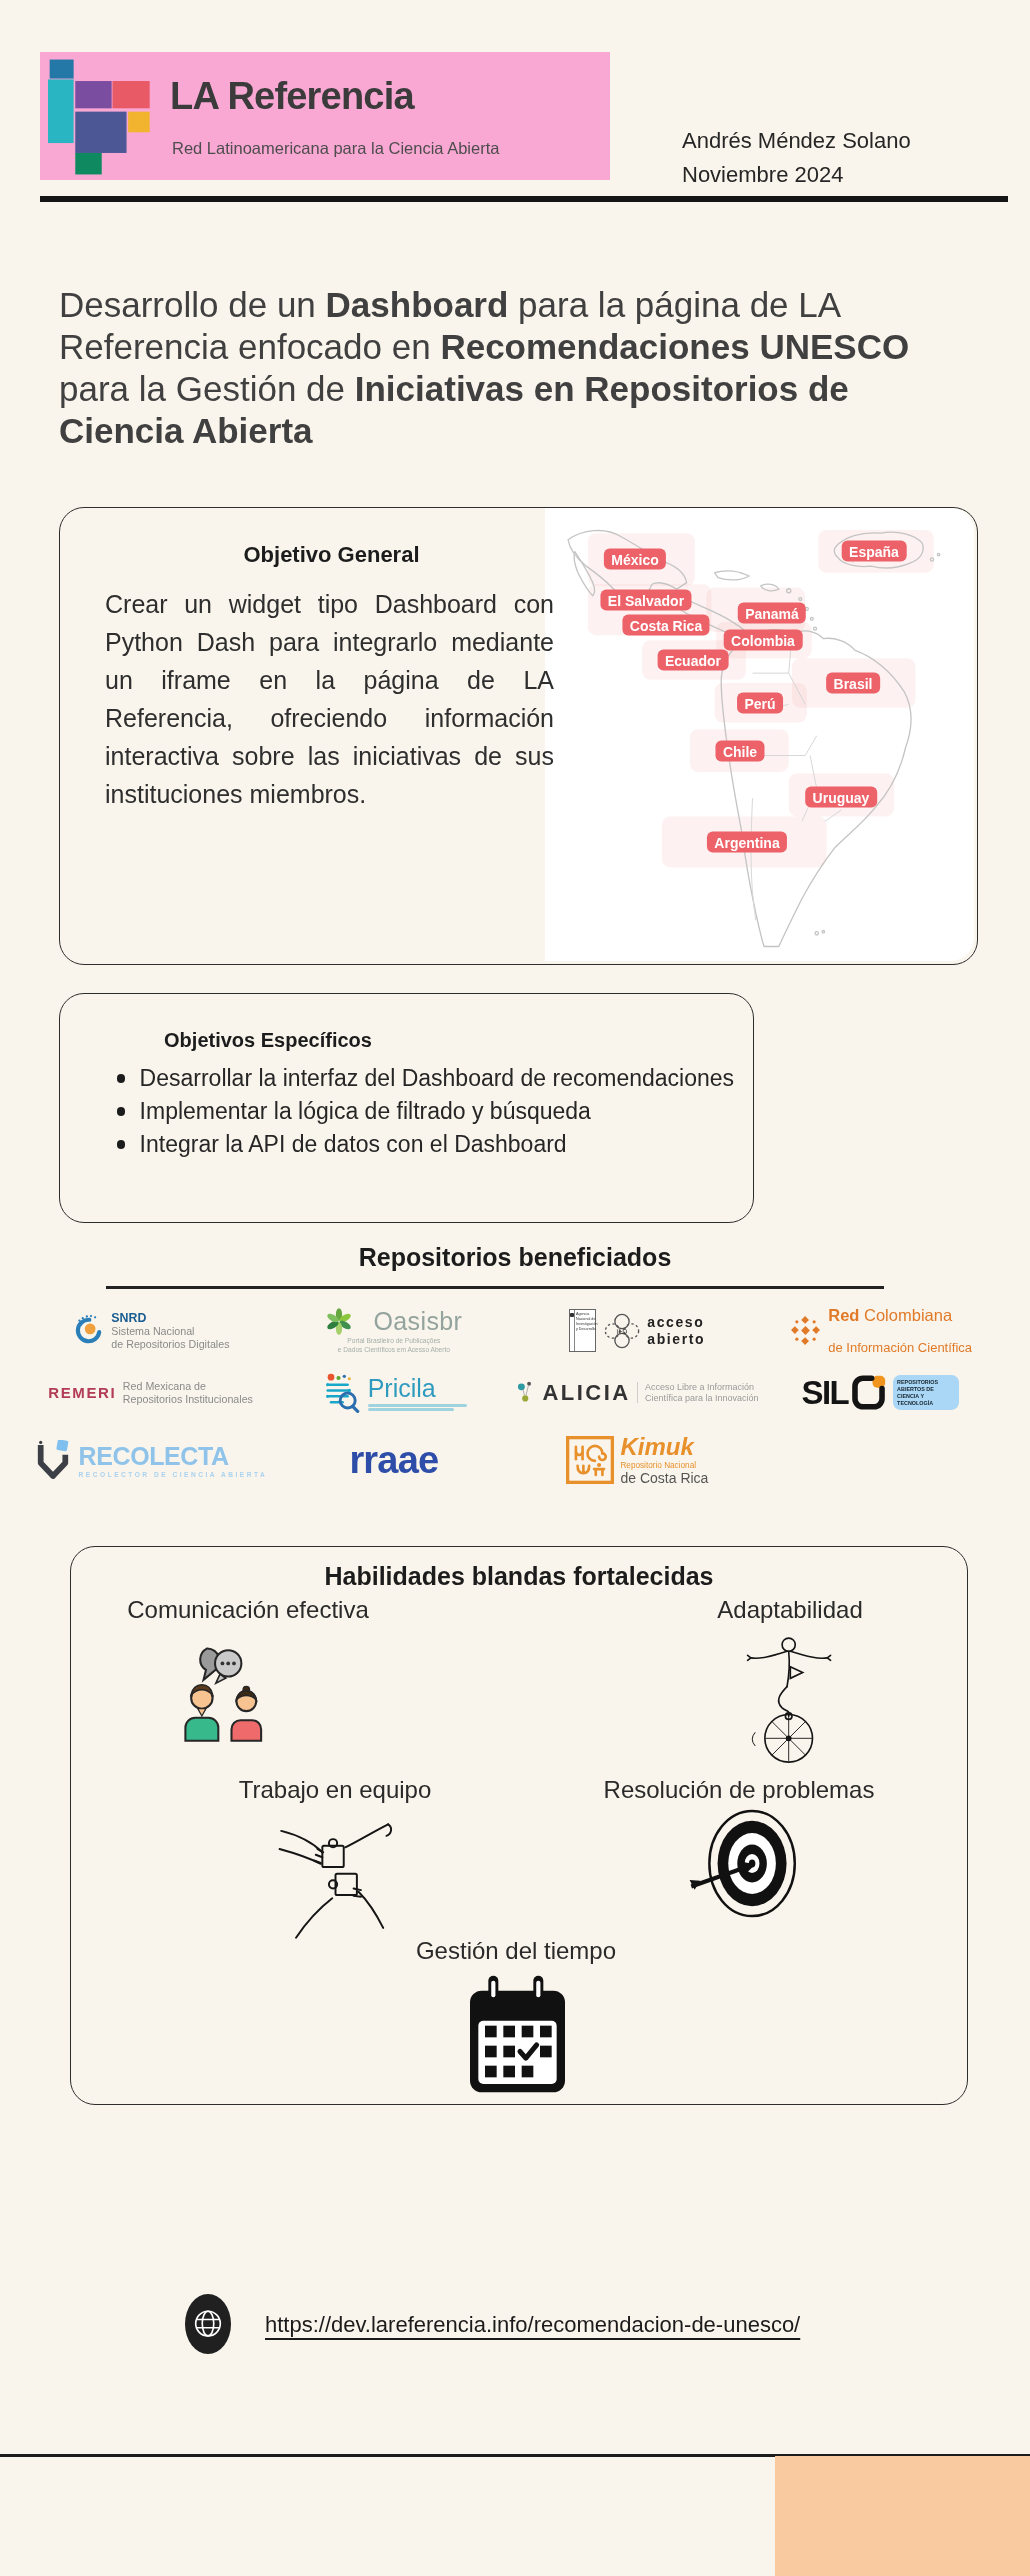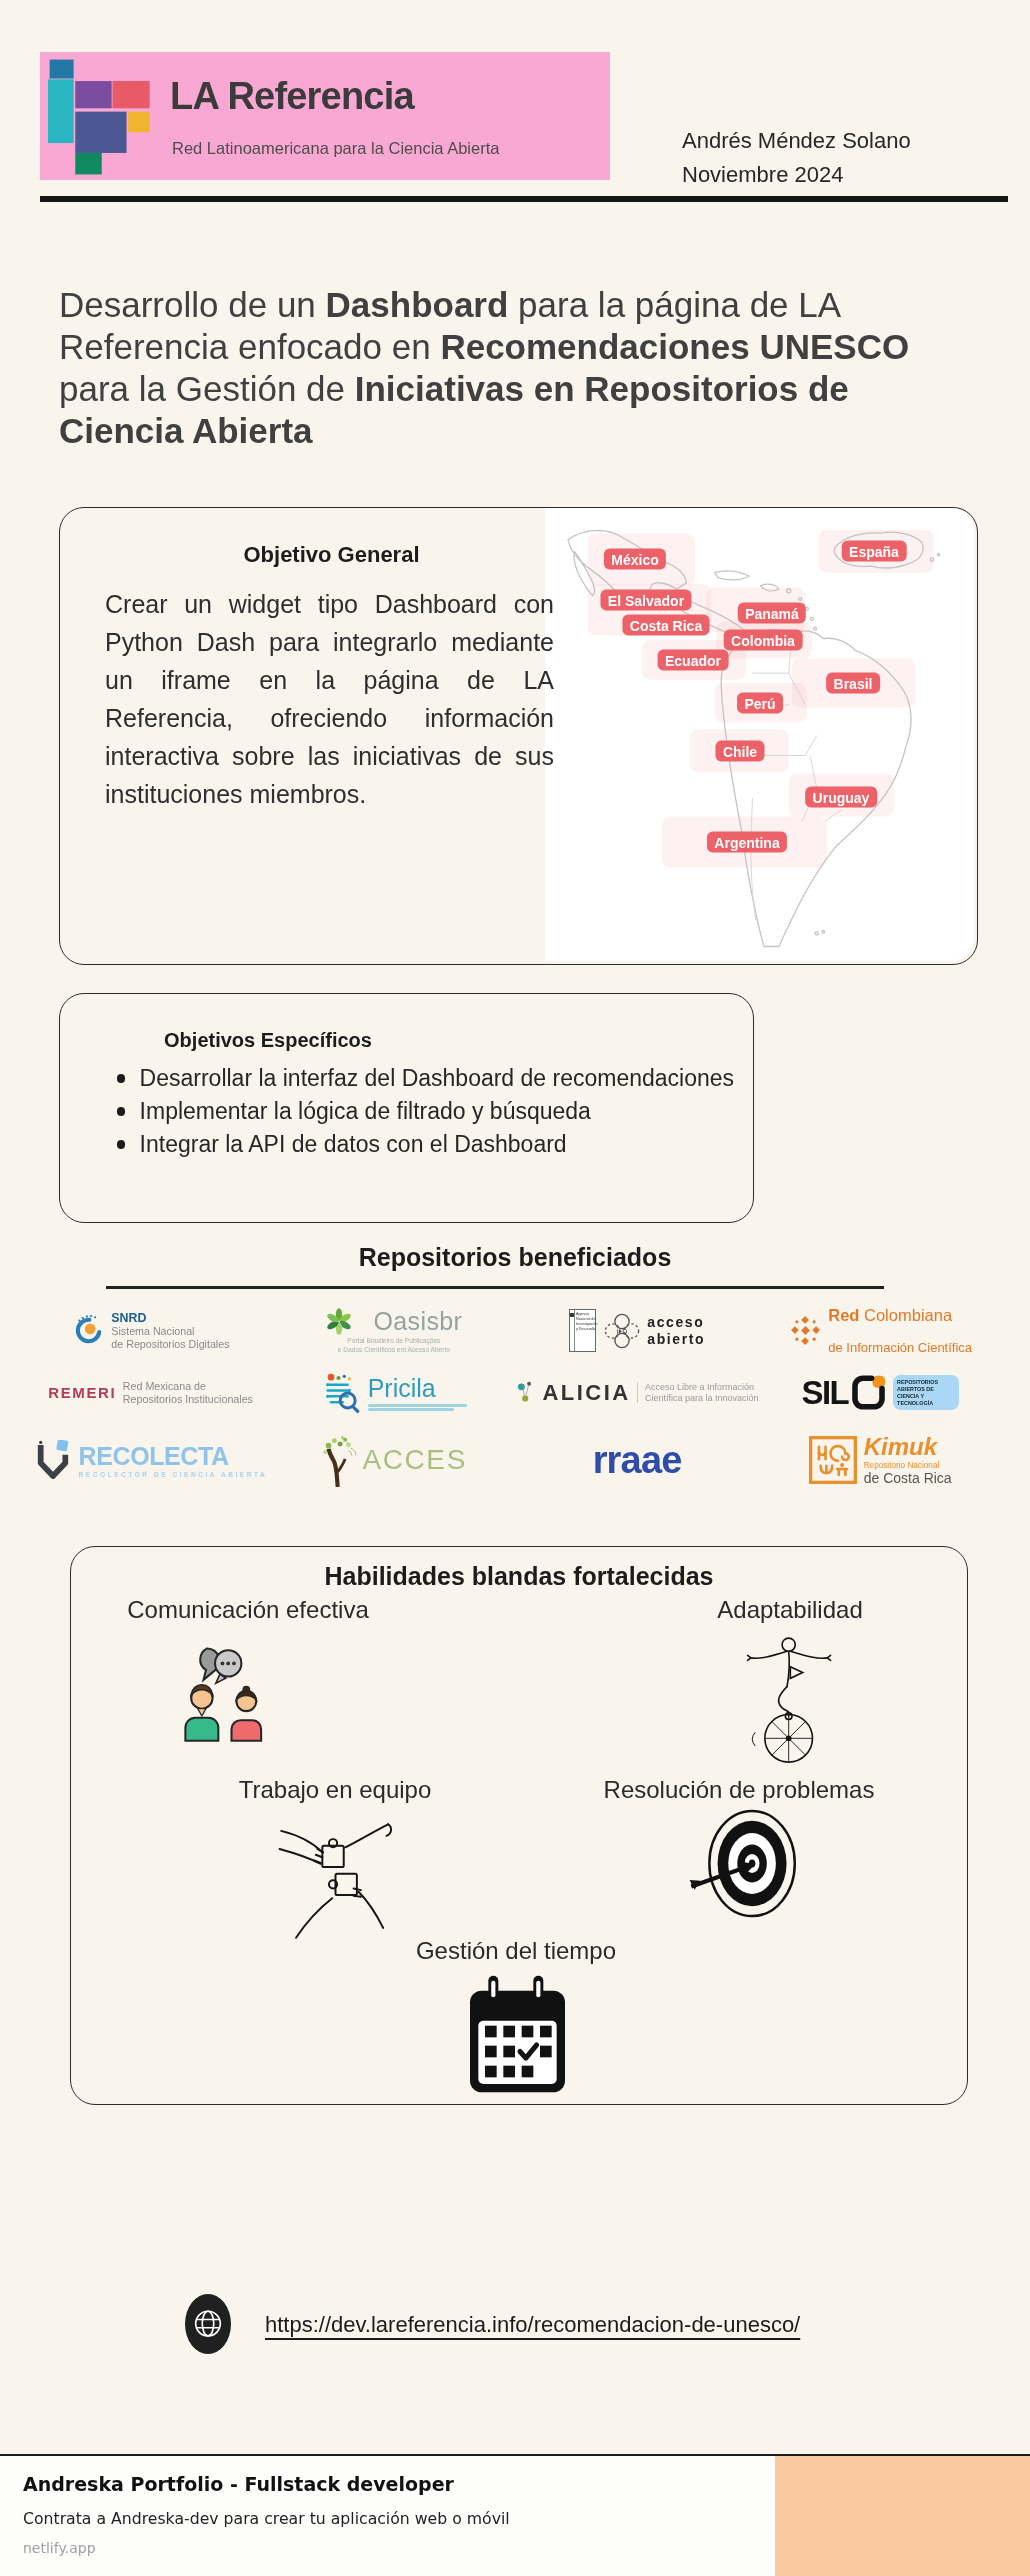--- a/index.html
+++ b/index.html
@@ -337,35 +337,20 @@
         <path d="M8,6 V28 L23,44 L38,28 V18" fill="none" stroke="#3c4046" stroke-width="7" stroke-linejoin="round"></path>
         <rect x="28" y="0" width="13" height="13" rx="2" fill="#7fc0ee" transform="rotate(10 34 6)"></rect>
         <circle cx="8" cy="3" r="2" fill="#3c4046"></circle>
       </svg>
       <div class="ltxt">
         <span class="recolecta-abbr">RECOLECTA</span>
         <span class="recolecta-tag">RECOLECTOR DE CIENCIA ABIERTA</span>
       </div>
     </div>
     <div class="repo-cell">
-      <svg width="35" height="53" viewBox="0 0 42 64">
-        <path d="M20,64 C19,50 19,42 16,34 C13,28 10,24 9,18" stroke="#4a2e1a" stroke-width="5" fill="none"></path>
-        <path d="M20,46 C24,40 27,36 29,30" stroke="#4a2e1a" stroke-width="3.5" fill="none"></path>
-        <circle cx="9" cy="14" r="3.5" fill="#8cb84f"></circle>
-          <circle cx="16" cy="8" r="3" fill="#a8cc6a"></circle>
-        <circle cx="23" cy="12" r="3" fill="#6fa23f"></circle>
-          <circle cx="29" cy="7" r="2.5" fill="#8cb84f"></circle>
-        <circle cx="33" cy="13" r="3" fill="#b7d98c"></circle>
-          <circle cx="5" cy="22" r="2.5" fill="#b7d98c"></circle>
-        <path d="M26,2 v5 M23.5,4.5 h5" stroke="#9cc25f" stroke-width="1.2"></path>
-        <path d="M33,20 q4,2 4,6 M36,17 q6,3 6,9" stroke="#9cc25f" stroke-width="1.2" fill="none"></path>
-      </svg>
-      <span class="acces-name">ACCES</span>
-    </div>
-    <div class="repo-cell">
       <span class="rraae-name">rraae</span>
     </div>
     <div class="repo-cell">
       <svg width="48" height="48" viewBox="0 0 58 58">
         <rect x="2" y="2" width="54" height="54" fill="none" stroke="#e8902c" stroke-width="4"></rect>
         <g stroke="#e8902c" stroke-width="3.2" fill="none" stroke-linecap="round">
           <path d="M12,13 v15"></path>
             <path d="M20,13 v15"></path>
             <path d="M12,20 q4,6 8,0"></path>
           <path d="M40,25 a4,4 0 1 0 4,-4 a9,9 0 1 0 -9,9"></path>
@@ -484,21 +469,16 @@
       <g stroke="#fff" stroke-width="2" fill="none">
         <circle cx="28" cy="36" r="15"></circle>
         <ellipse cx="28" cy="36" rx="7" ry="15"></ellipse>
         <path d="M13.5,31 h29 M13.5,41 h29"></path>
       </g>
     </svg>
   </div>
   <a class="abs deploy-link" href="#">https://dev.lareferencia.info/recomendacion-de-unesco/</a>
 
   <div class="abs footer-line"></div>
-  <div class="abs footer-white">
-    <div class="abs ft-title">Andreska Portfolio - Fullstack developer</div>
-    <div class="abs ft-sub">Contrata a Andreska-dev para crear tu aplicación web o móvil</div>
-    <div class="abs ft-domain">netlify.app</div>
-  </div>
   <div class="abs footer-orange" style="background: rgb(249, 201, 159);"></div>
 
 </div>
 
 
 </body></html>

